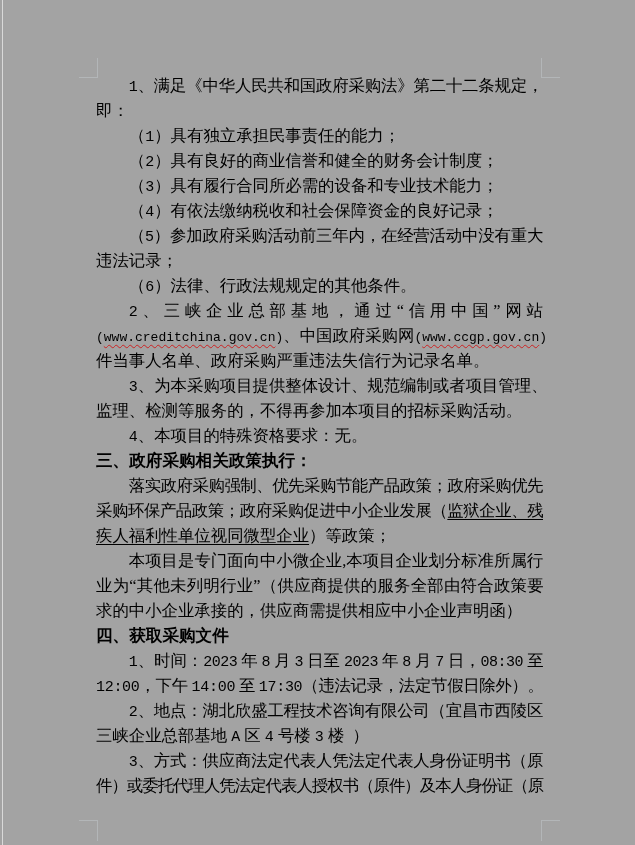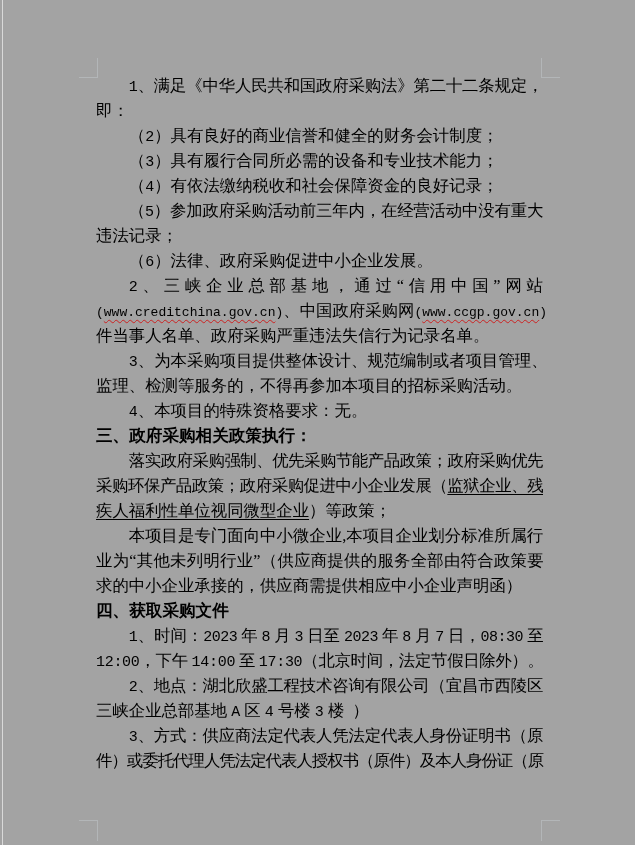--- a/index.html
+++ b/index.html
@@ -83,40 +83,41 @@
   <div class="page-edge-left"></div>
 
   <div class="mark mark-tl"></div>
   <div class="mark mark-tr"></div>
   <div class="mark mark-bl"></div>
   <div class="mark mark-br"></div>
 
   <div class="doc-text">
       <div class="line first full" style="letter-spacing: -0.4px;"><span class="s-m">1</span><span>、满足《中华人民共和国政府采购法》第二十二条规定，</span></div>
       <div class="line"><span>即：</span></div>
+      <div class="line first"><span>（</span><span class="s-m">1</span><span>）具有独立承担民事责任的能力；</span></div>
       <div class="line first"><span>（</span><span class="s-m">2</span><span>）具有良好的商业信誉和健全的财务会计制度；</span></div>
       <div class="line first"><span>（</span><span class="s-m">3</span><span>）具有履行合同所必需的设备和专业技术能力；</span></div>
       <div class="line first"><span>（</span><span class="s-m">4</span><span>）有依法缴纳税收和社会保障资金的良好记录；</span></div>
       <div class="line first full" style="letter-spacing: -0.3px;"><span>（</span><span class="s-m">5</span><span>）参加政府采购活动前三年内，在经营活动中没有重大</span></div>
       <div class="line"><span>违法记录；</span></div>
-      <div class="line first"><span>（</span><span class="s-m">6</span><span>）法律、政府采购促进中小企业发展。</span></div>
+      <div class="line first"><span>（</span><span class="s-m">6</span><span>）法律、行政法规规定的其他条件。</span></div>
       <div class="line first full"><span class="s-m">2</span><span>、三峡企业总部基地，通过“信用中国”网站</span></div>
       <div class="line full"><span class="s-lp">(</span><span class="s-url">www.creditchina.gov.cn</span><span class="s-lp">)</span><span>、中国政府采购网</span><span class="s-lp">(</span><span class="s-url">www.ccgp.gov.cn</span><span class="s-lp">)</span></div>
       <div class="line"><span>件当事人名单、政府采购严重违法失信行为记录名单。</span></div>
       <div class="line first full"><span class="s-m">3</span><span>、为本采购项目提供整体设计、规范编制或者项目管理、</span></div>
       <div class="line"><span>监理、检测等服务的，不得再参加本项目的招标采购活动。</span></div>
       <div class="line first"><span class="s-m">4</span><span>、本项目的特殊资格要求：无。</span></div>
       <div class="line heading"><span>三、政府采购相关政策执行：</span></div>
       <div class="line first full" style="letter-spacing: -0.5px;"><span>落实政府采购强制、优先采购节能产品政策；政府采购优先</span></div>
       <div class="line full" style="letter-spacing: -0.6px;"><span>采购环保产品政策；政府采购促进中小企业发展（</span><span class="s-u">监狱企业、残</span></div>
       <div class="line"><span class="s-u">疾人福利性单位视同微型企业</span><span>）等政策；</span></div>
       <div class="line first full" style="letter-spacing: -0.2px;"><span>本项目是专门面向中小微企业,本项目企业划分标准所属行</span></div>
       <div class="line full" style="letter-spacing: -0.6px;"><span>业为“其他未列明行业”（供应商提供的服务全部由符合政策要</span></div>
       <div class="line"><span>求的中小企业承接的，供应商需提供相应中小企业声明函）</span></div>
       <div class="line heading"><span>四、获取采购文件</span></div>
       <div class="line first full" style="letter-spacing: -0.5px;"><span class="s-m">1</span><span>、时间：</span><span class="s-m">2023</span><span> 年 </span><span class="s-m">8</span><span> 月 </span><span class="s-m">3</span><span> 日至 </span><span class="s-m">2023</span><span> 年 </span><span class="s-m">8</span><span> 月 </span><span class="s-m">7</span><span> 日，</span><span class="s-m">08:30</span><span> 至</span></div>
-      <div class="line" style="letter-spacing: -0.3px;"><span class="s-m">12:00</span><span>，下午 </span><span class="s-m">14:00</span><span> 至 </span><span class="s-m">17:30</span><span>（北京时间，法定节假日除外）。</span></div>
+      <div class="line" style="letter-spacing: -0.3px;"><span class="s-m">12:00</span><span>，下午 </span><span class="s-m">14:00</span><span> 至 </span><span class="s-m">17:30</span><span>（违法记录，法定节假日除外）。</span></div>
       <div class="line first full" style="letter-spacing: -0.3px;"><span class="s-m">2</span><span>、地点：湖北欣盛工程技术咨询有限公司（宜昌市西陵区</span></div>
       <div class="line"><span>三峡企业总部基地 </span><span class="s-m">A</span><span> 区 </span><span class="s-m">4</span><span> 号楼 </span><span class="s-m">3</span><span> 楼&nbsp; ）</span></div>
       <div class="line first full" style="letter-spacing: -0.3px;"><span class="s-m">3</span><span>、方式：供应商法定代表人凭法定代表人身份证明书（原</span></div>
       <div class="line full" style="letter-spacing: -1.1px;"><span>件）或委托代理人凭法定代表人授权书（原件）及本人身份证（原</span></div>
     </div>
 </div>
 
 </body></html>

